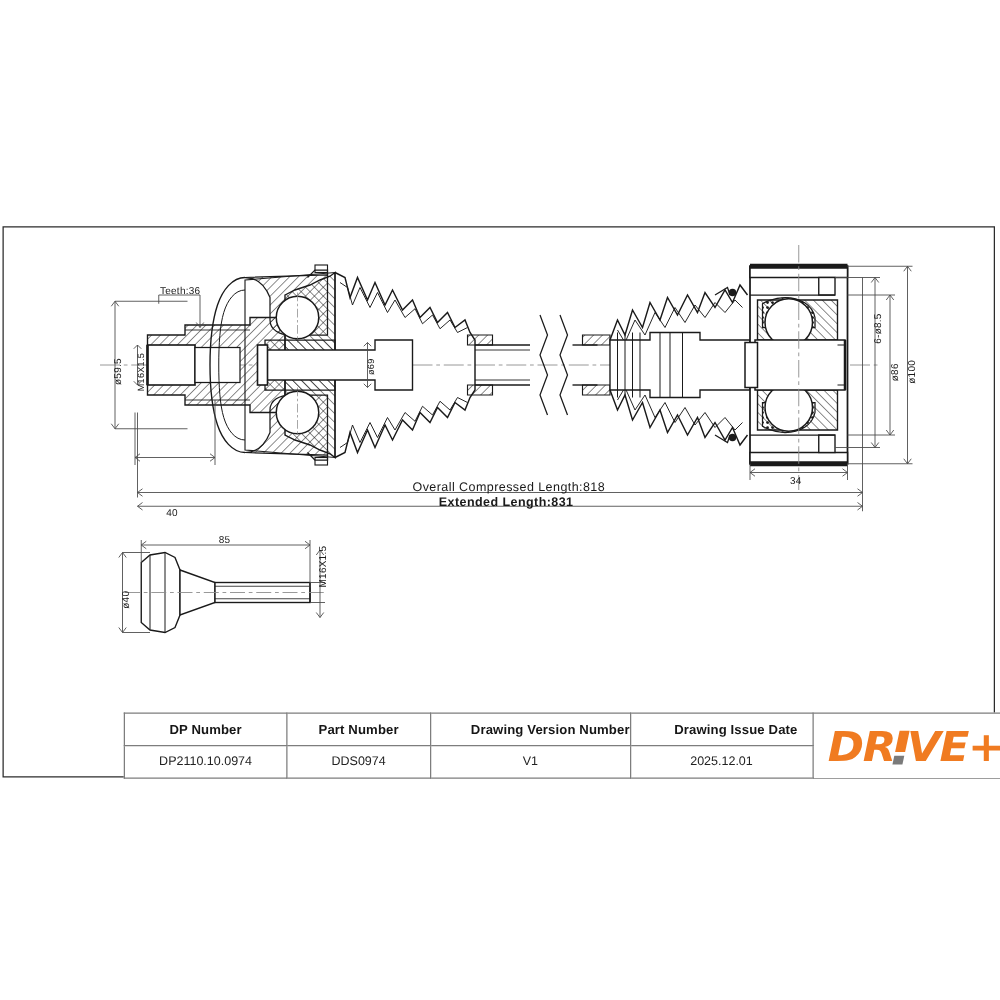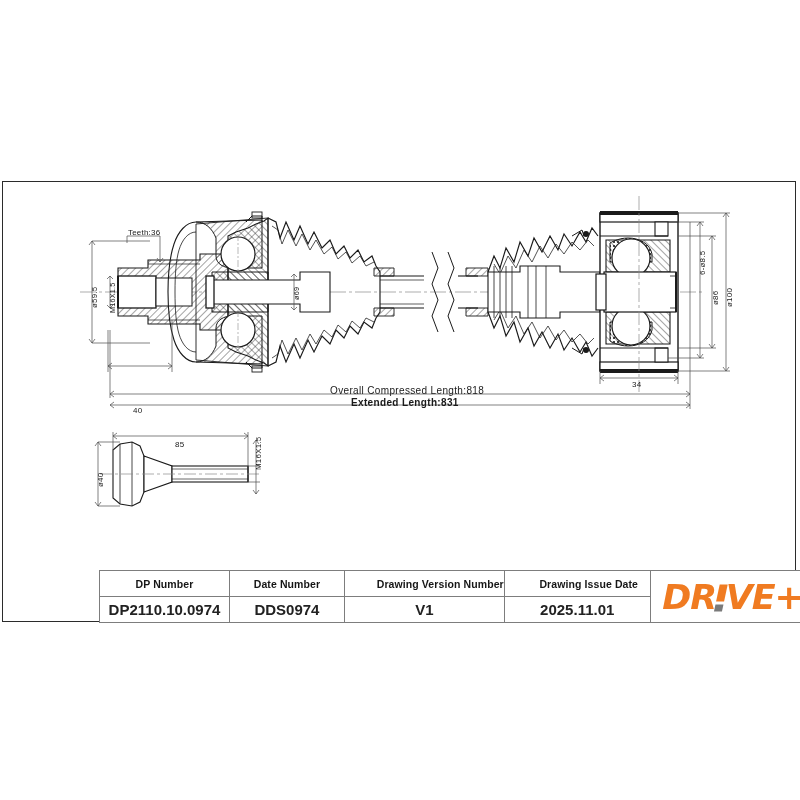--- a/index.html
+++ b/index.html
@@ -67,22 +67,22 @@
     height: 26px;
     box-sizing: border-box;
   }
   .tb-head td {
     font-size: 10.5px;
     font-weight: bold;
     letter-spacing: 0.1px;
     color: #161616;
   }
   .tb-body td {
-    font-size: 15px;
-    font-weight: bold;
+    font-size: 10px;
+    font-weight: normal;
     color: #222;
   }
   td.logo-cell {
     border-left: 1px solid #7d7d7d;
     border-top: 1px solid #7d7d7d;
     border-bottom: 1px solid #7d7d7d;
     border-right: none;
     padding: 0;
     position: relative;
     background: #fff;
@@ -420,41 +420,41 @@
   <div class="dim len" style="left:351px; top:397px;font-weight:bold;">Extended  Length:831</div>
 
   <div class="dim v" style="left:698px; top:275px;">6-ø8.5</div>
 
   <div class="dim v" style="left:711px; top:305px;">ø86</div>
 
   <div class="dim v" style="left:725px; top:307px;">ø100</div>
 
   <div class="dim" style="left:632px; top:380px;text-align:right;">34</div>
 
-  <div class="dim" style="left:175px; top:440px;">85</div>
+  <div class="dim" style="left:175px; top:427px;">85</div>
 
   <div class="dim v" style="left:254px; top:470px;">M16X1.5</div>
 
   <div class="dim v" style="left:96px; top:487px;">ø40</div>
 
   <table class="title-block">
     <tbody>
         <tr class="tb-head">
       <td style="width:130px;">DP Number</td>
-      <td style="width:115px;">Date Number</td>
+      <td style="width:115px;">Part Number</td>
       <td style="width:160px;text-align:right;">Drawing Version Number</td>
       <td style="width:146px;padding-left:23px;">Drawing Issue Date</td>
       <td class="logo-cell" rowspan="2" style="width:163px;">
         <span class="logo-wrap">
           <span class="logo-text">DR</span><span class="logo-bang"><span class="bar"></span><span class="dot"></span></span><span class="logo-text">VE+</span>
         </span>
       </td>
     </tr>
     <tr class="tb-body">
       <td>DP2110.10.0974</td>
       <td>DDS0974</td>
       <td>V1</td>
-      <td>2025.11.01</td>
+      <td>2025.12.01</td>
     </tr>
   </tbody>
     </table>
 
 </div>
 
 </body></html>

